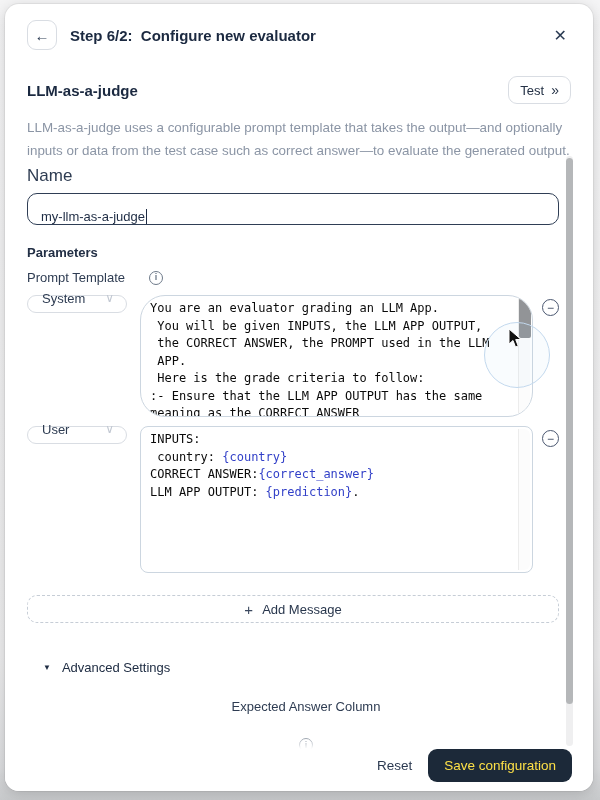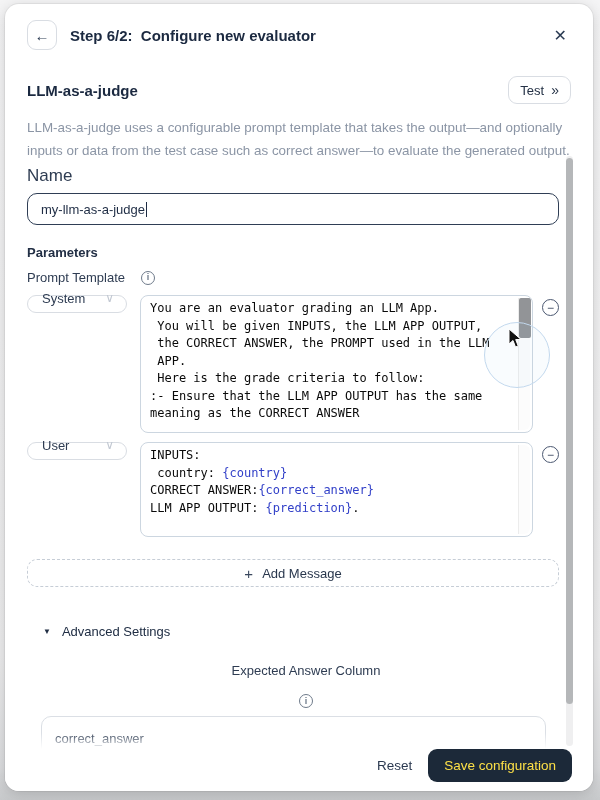--- a/index.html
+++ b/index.html
@@ -33,47 +33,47 @@
     display:flex; align-items:center; gap:7px; border:1px solid #d9dde3; border-radius:9px;
     background:#fff; padding:5px 11px; font-size:13px; color:#253246; cursor:pointer;justify-content:flex-end;
   }
   .test-btn .chev2 { font-size:14px; color:#253246; }
 
   .desc { margin-top:12px; font-size:13.4px; line-height:23px; color:#8b95a5; max-width:548px; }
 
   .field-label { margin-top:4px; font-size:17px; color:#2e3c52; }
   .name-input {
     margin-top:7px; margin-right:12px; height:32px; border:1.5px solid #2f3e55; border-radius:10px;
-    display:flex; align-items:center; padding:0 13px; font-size:13px; color:#1e2c44; background:#fff;
+    display:flex; align-items:flex-end; padding:0 13px; font-size:13px; color:#1e2c44; background:#fff;
   }
   .caret { display:inline-block; width:0; height:15px; border-left:1.5px solid #1e2c44; margin-left:1px; }
 
   .params-label { margin-top:20px; font-size:13px; font-weight:bold; color:#222f45; }
-  .label-row { display:flex; align-items:center; gap:16px; margin-top:10px; font-size:13px; color:#2e3c52; }
+  .label-row { display:flex; align-items:center; gap:24px; margin-top:10px; font-size:13px; color:#2e3c52; }
   .info-ic {
     width:14px; height:14px; border:1.2px solid #6e7a8a; border-radius:50%; color:#6e7a8a;
     font-size:9px; line-height:1; display:inline-flex; align-items:center; justify-content:center; font-weight:bold;
   }
 
   
   .msg-row { display:flex; align-items:flex-start; position:relative; }
   .msg-row.sys { margin-top:10px; }
   .msg-row.usr { margin-top:9px; }
   .role-select {
     width:100px; height:18px; border:1px solid #d9dde3; border-radius:16px; background:#fff;
     display:flex; align-items:center; justify-content:space-between; padding:0 12px 12px 14px;
     font-size:13px; color:#2e3c52; cursor:pointer; flex:none;
   }
   .role-select .chev { color:#c2c8d2; font-size:12px; }
   .ta-box {
     position:relative; margin-left:13px; width:393px; border:1px solid #ccd6e0; border-radius:8px;
     background:#fff; overflow:hidden; flex:none;
   }
-  .ta-box.sys { height:138px; }
-  .ta-box.usr { height:95px; }
+  .ta-box.sys { height:122px;border-radius:25px; }
+  .ta-box.usr { height:147px; }
   .ta-content {
     padding:4px 20px 4px 9px; font-family:"DejaVu Sans Mono", monospace; font-size:12px;
     line-height:17.5px; white-space:pre; color:#0a0a0a;
   }
   .tpl-var { color:var(--variable-blue,#3240c8); }
   .ta-track {
     position:absolute; top:2px; right:2px; bottom:2px; width:12px;
     background:#fcfcfc; border-left:1px solid #ececec; border-radius:0 6px 6px 0;
   }
   .ta-thumb { position:absolute; top:0; left:0; width:12px; height:40px; background:#929497; border-radius:2px; }

